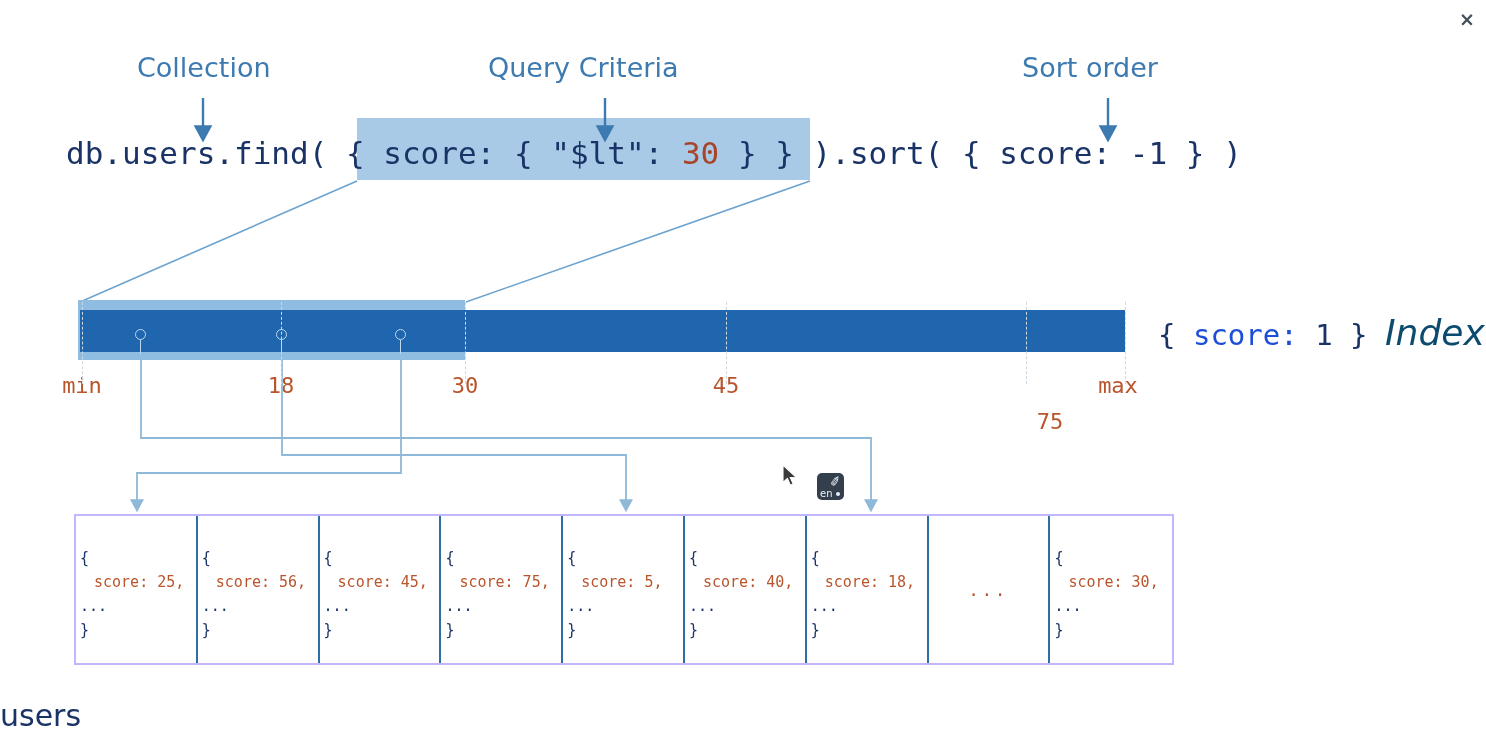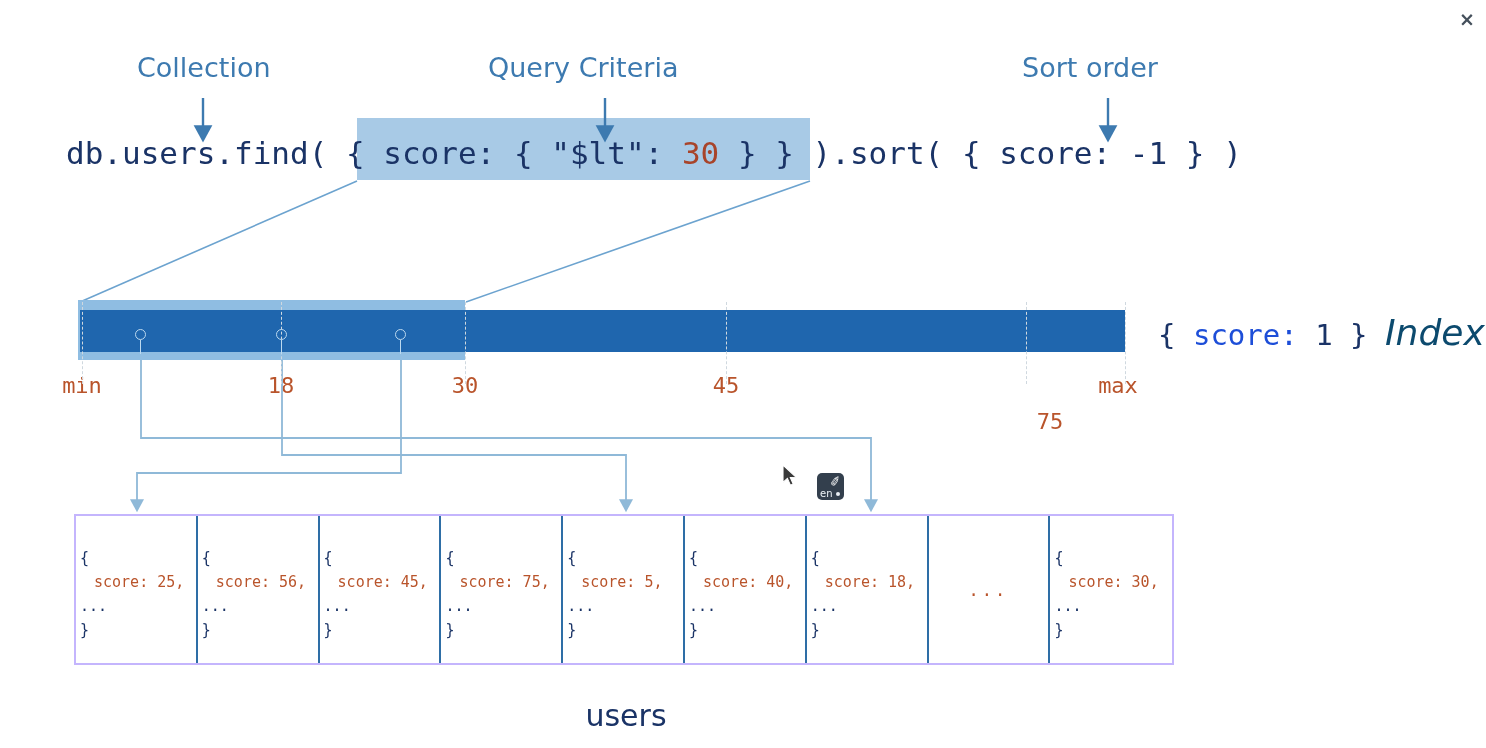--- a/index.html
+++ b/index.html
@@ -127,21 +127,21 @@
   .doc:last-child{border-right:none;border-radius:24px;}
   .doc .sc{color:#b9542b;padding-left:14px;}
   .doc.ellipsis{
     display:flex;align-items:center;justify-content:center;
     padding:0;color:#b9542b;font-size:17px;letter-spacing:3px;
   }
 
   .collname{
     position:absolute;
     left:0;top:698px;width:1252px;
-    text-align:center;
+    text-align:left;
     font-family:"DejaVu Sans",sans-serif;
     font-size:30px;
     color:#1a3366;
   }
 
   
   .closebtn{
     position:absolute;right:8px;top:8px;
     width:22px;height:22px;
     display:flex;align-items:center;justify-content:center;

